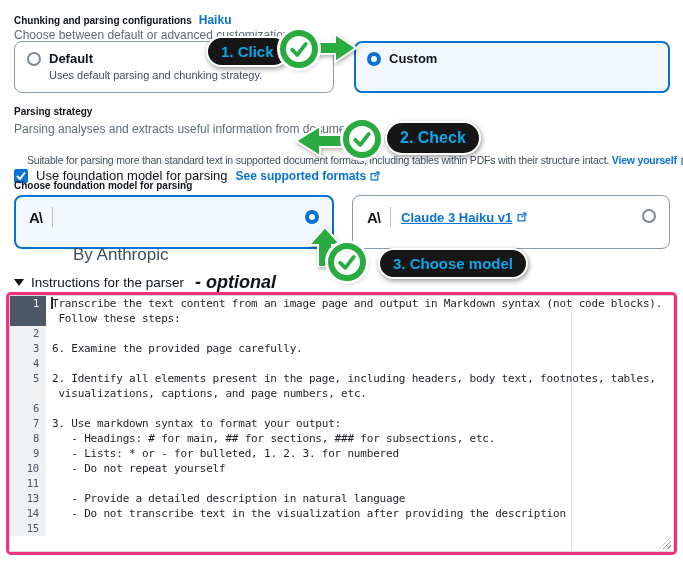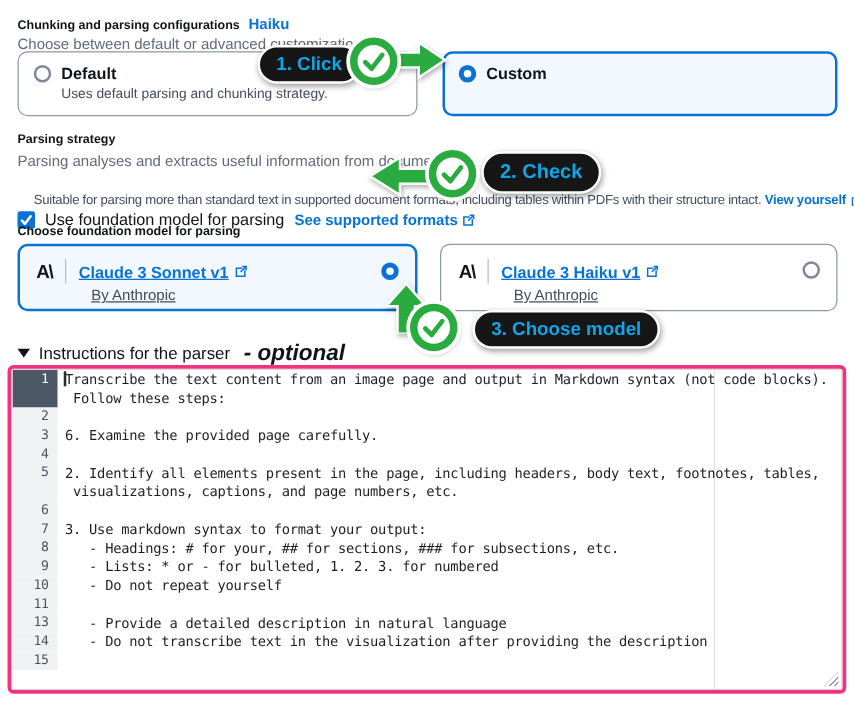--- a/index.html
+++ b/index.html
@@ -41,21 +41,21 @@
   .model-row{display:flex;gap:18px;width:657px;}
   .mcard{box-sizing:border-box;position:relative;border:1px solid #8c99a8;border-radius:8px;
          background:#fff;height:54px;padding:11px 14px;cursor:pointer;}
   .mcard.w1{width:320px;} .mcard.w2{width:318px;}
   .mcard.selected{border:2px solid #0972d3;background:#f2f8fd;padding:10px 13px;}
   .m-top{display:flex;align-items:center;}
   .m-logo{font-weight:bold;font-size:15px;letter-spacing:-1px;color:#141414;}
   .m-div{width:1px;height:20px;background:#b6bec9;margin:0 10px;}
   .m-link{font-size:13px;font-weight:bold;color:#0972d3;text-decoration:underline;cursor:pointer;
           display:inline-flex;align-items:center;gap:4px;}
-  .m-vendor{font-size:12px;color:#414d5c;margin:2px 0 0 44px;text-decoration:underline;}
+  .m-vendor{font-size:17px;color:#414d5c;margin:18px 0 0 44px;}
   .m-radio{position:absolute;right:13px;top:13px;}
 
   
   .inst-head{display:flex;align-items:center;gap:7px;cursor:pointer;}
   .caret-down{width:0;height:0;border-left:5px solid transparent;border-right:5px solid transparent;
               border-top:7px solid #0f141a;}
   .inst-title{font-size:13.5px;font-weight:normal;}
   .inst-opt{font-size:18px;font-weight:bold;font-style:italic;margin-left:4px;}
 
   
@@ -143,27 +143,20 @@
     </a>
 </div>
 
 <div class="abs sec-title" style="left:14px;top:180px;">Choose foundation model for parsing</div>
 
 <div class="abs model-row" style="left:14px;top:195px;">
   <div class="mcard w1 selected">
     <div class="m-top">
       <span class="m-logo">A\</span>
       <span class="m-div"></span>
-      <a class="m-link">
-          <span>Claude 3 Sonnet v1</span>
-          <svg class="ext" width="12" height="12" viewBox="0 0 16 16">
-            <path d="M2 4h7v1.6H3.6v6.8H11V7h1.6v7H2z" fill="#0972d3"></path>
-            <path d="M9 2h5v5h-1.6V4.7L7.9 9.2 6.8 8.1l4.5-4.5H9z" fill="#0972d3"></path>
-          </svg>
-        </a>
     </div>
     <div class="m-vendor">By Anthropic</div>
     <span class="radio on m-radio"></span>
   </div>
   <div class="mcard w2">
     <div class="m-top">
       <span class="m-logo">A\</span>
       <span class="m-div"></span>
       <a class="m-link">
           <span>Claude 3 Haiku v1</span>
@@ -213,21 +206,21 @@
         <div class="ed-row">
           <div class="ed-num">6</div>
           <div class="ed-text"></div>
         </div>
         <div class="ed-row">
           <div class="ed-num">7</div>
           <div class="ed-text">3. Use markdown syntax to format your output:</div>
         </div>
         <div class="ed-row">
           <div class="ed-num">8</div>
-          <div class="ed-text">   - Headings: # for your, ## for sections, ### for subsections, etc.</div>
+          <div class="ed-text">   - Headings: # for main, ## for sections, ### for subsections, etc.</div>
         </div>
         <div class="ed-row">
           <div class="ed-num">9</div>
           <div class="ed-text">   - Lists: * or - for bulleted, 1. 2. 3. for numbered</div>
         </div>
         <div class="ed-row">
           <div class="ed-num">10</div>
           <div class="ed-text">   - Do not repeat yourself</div>
         </div>
         <div class="ed-row">

